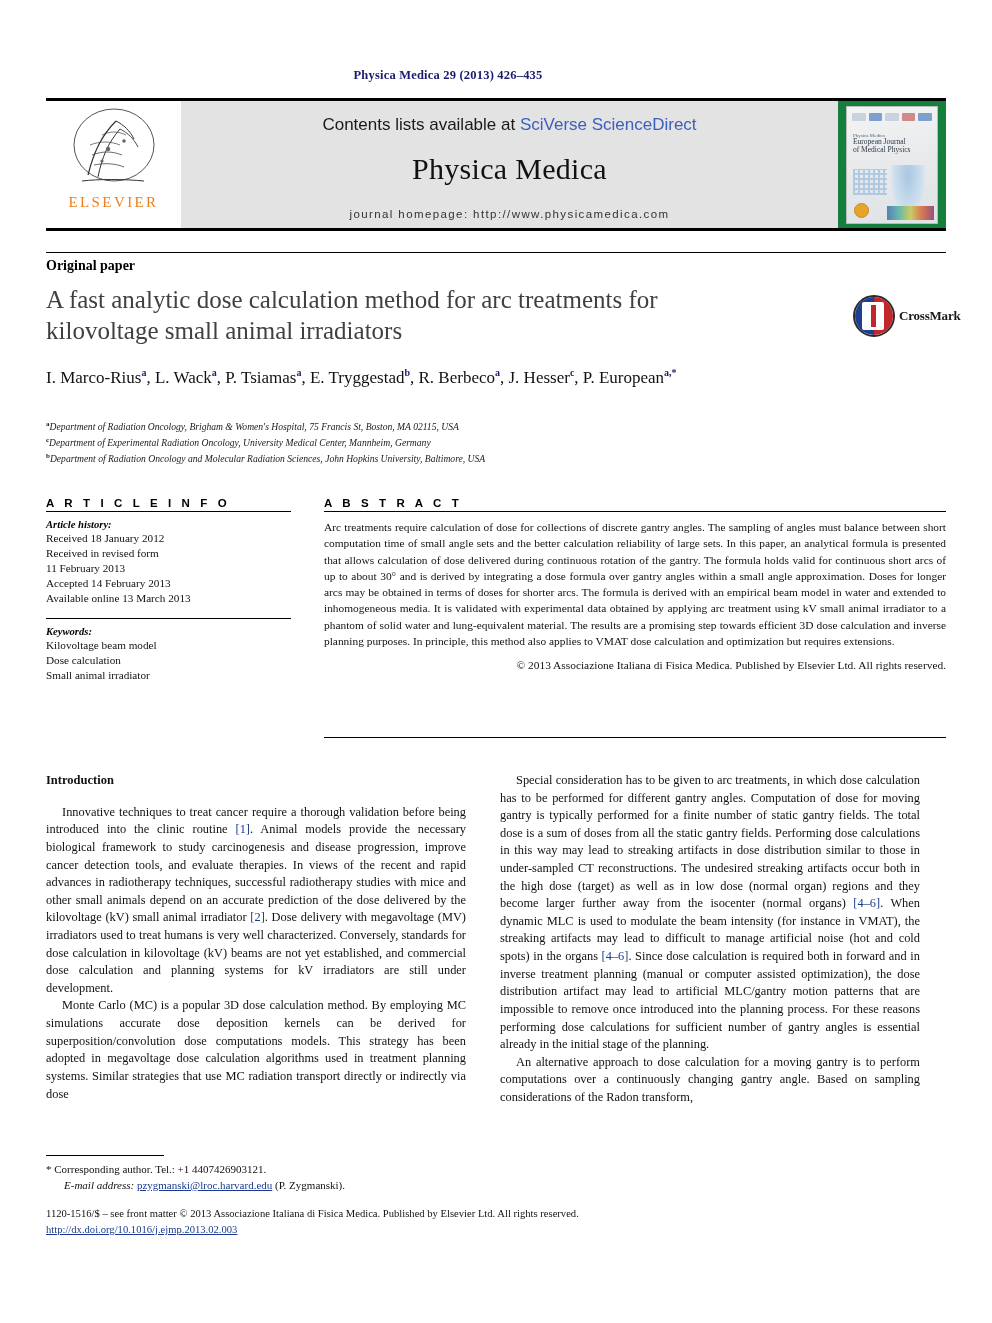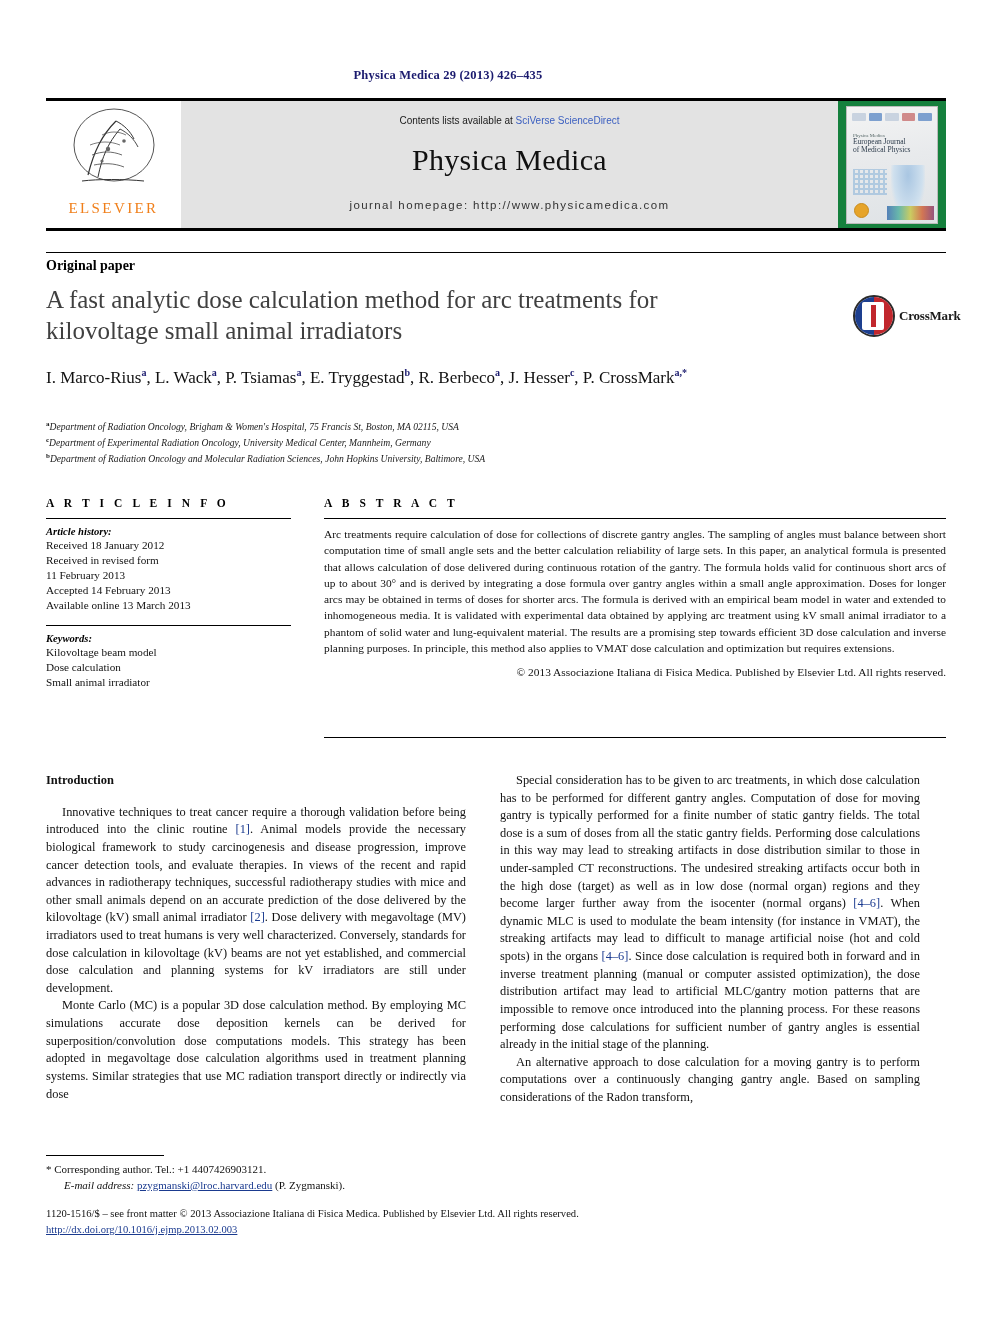--- a/index.html
+++ b/index.html
@@ -64,36 +64,36 @@
     width: 92px;
     height: 88px;
     position: relative;
   }
   .elsevier-word {
     font-family: "Liberation Serif", serif;
     font-size: 15px;
     letter-spacing: 2.4px;
     color: #F07F1A;
     font-weight: normal;
-    margin-top: 7px;
+    margin-top: 1px;
   }
   .masthead-center {
     flex: 1 1 auto;
     background: #e3e3e3;
     position: relative;
     display: flex;
     flex-direction: column;
     align-items: center;
     justify-content: flex-start;
     padding-top: 14px;
     box-sizing: border-box;
   }
   .contents-line {
     font-family: "Liberation Sans", sans-serif;
-    font-size: 10px;
+    font-size: 17px;
     color: #1a1a1a;
   }
   .contents-line .sd {
     color: #3b5fc0;
   }
   .journal-title {
     font-family: "Liberation Serif", serif;
     font-size: 30px;
     color: #111;
     margin-top: 17px;
@@ -266,26 +266,26 @@
     left: 46px;
     width: 245px;
   }
   .abstractbox {
     position: absolute;
     top: 497px;
     left: 324px;
     width: 622px;
   }
   .sec-head {
-    font-family: Liberation Serif, serif;
+    font-family: Liberation Sans, sans-serif;
     font-size: 11.5px;
     font-weight: bold;
     letter-spacing: 3.6px;
     color: #000;
-    margin-bottom: 9px;
+    margin-bottom: 2px;
   }
   .hr-black {
     border-top: 1.6px solid #000;
     margin-bottom: 7px;
   }
   .info-sub {
     font-size: 10.6px;
     font-weight: bold;
     font-style: italic;
     margin-bottom: 1px;
@@ -443,21 +443,21 @@
   <div class="crossmark">
     <div class="crossmark-logo">
       <div class="lhalf"></div>
         <div class="rhalf"></div>
       <div class="inner"></div>
         <div class="bar-v"></div>
     </div>
     <div class="crossmark-text">CrossMark</div>
   </div>
 
-  <div class="authors"><span>I. Marco-Rius</span><sup>a</sup>, <span>L. Wack</span><sup>a</sup>, <span>P. Tsiamas</span><sup>a</sup>, <span>E. Tryggestad</span><sup>b</sup>, <span>R. Berbeco</span><sup>a</sup>, <span>J. Hesser</span><sup>c</sup>, <span>P. CrossMark</span><sup>a,*</sup></div>
+  <div class="authors"><span>I. Marco-Rius</span><sup>a</sup>, <span>L. Wack</span><sup>a</sup>, <span>P. Tsiamas</span><sup>a</sup>, <span>E. Tryggestad</span><sup>b</sup>, <span>R. Berbeco</span><sup>a</sup>, <span>J. Hesser</span><sup>c</sup>, <span>P. European</span><sup>a,*</sup></div>
   <div class="affils">
       <div><sup>a</sup>Department of Radiation Oncology, Brigham &amp; Women's Hospital, 75 Francis St, Boston, MA 02115, USA</div>
       <div><sup>c</sup>Department of Experimental Radiation Oncology, University Medical Center, Mannheim, Germany</div>
       <div><sup>b</sup>Department of Radiation Oncology and Molecular Radiation Sciences, John Hopkins University, Baltimore, USA</div>
     </div>
 
   <div class="infobox">
     <div class="sec-head">A R T I C L E   I N F O</div>
     <div class="hr-black"></div>
     <div class="info-sub">Article history:</div>

